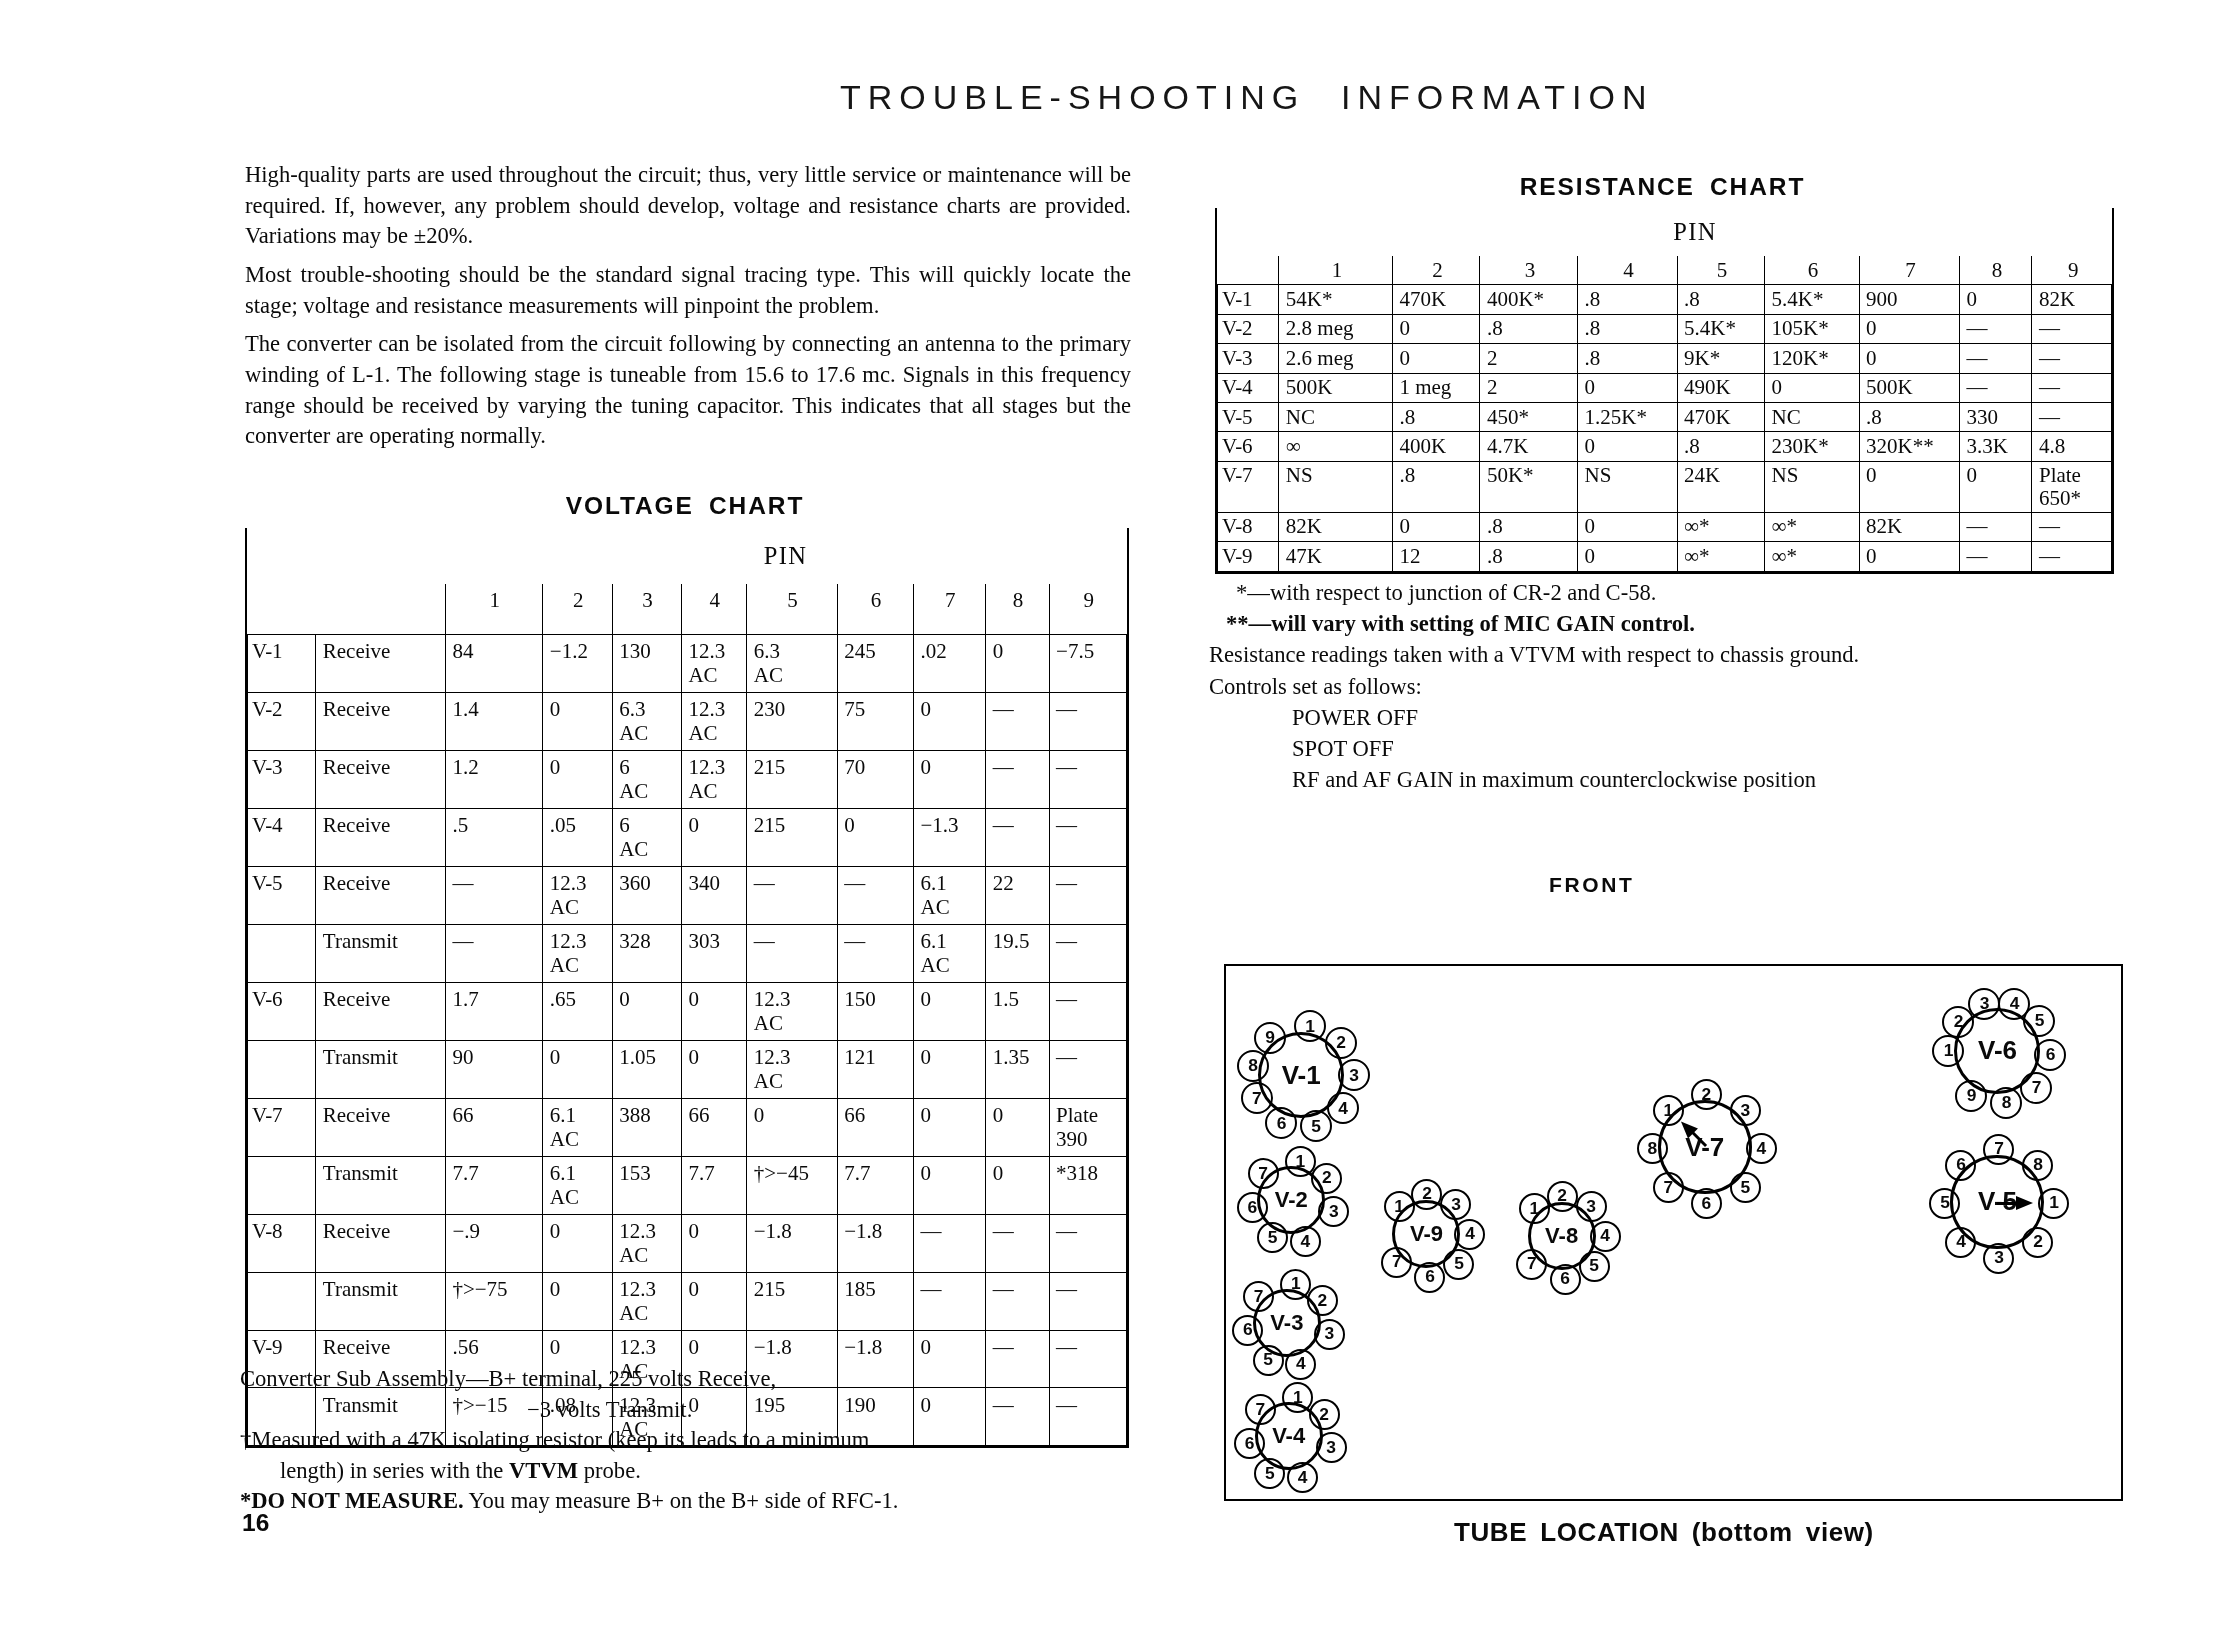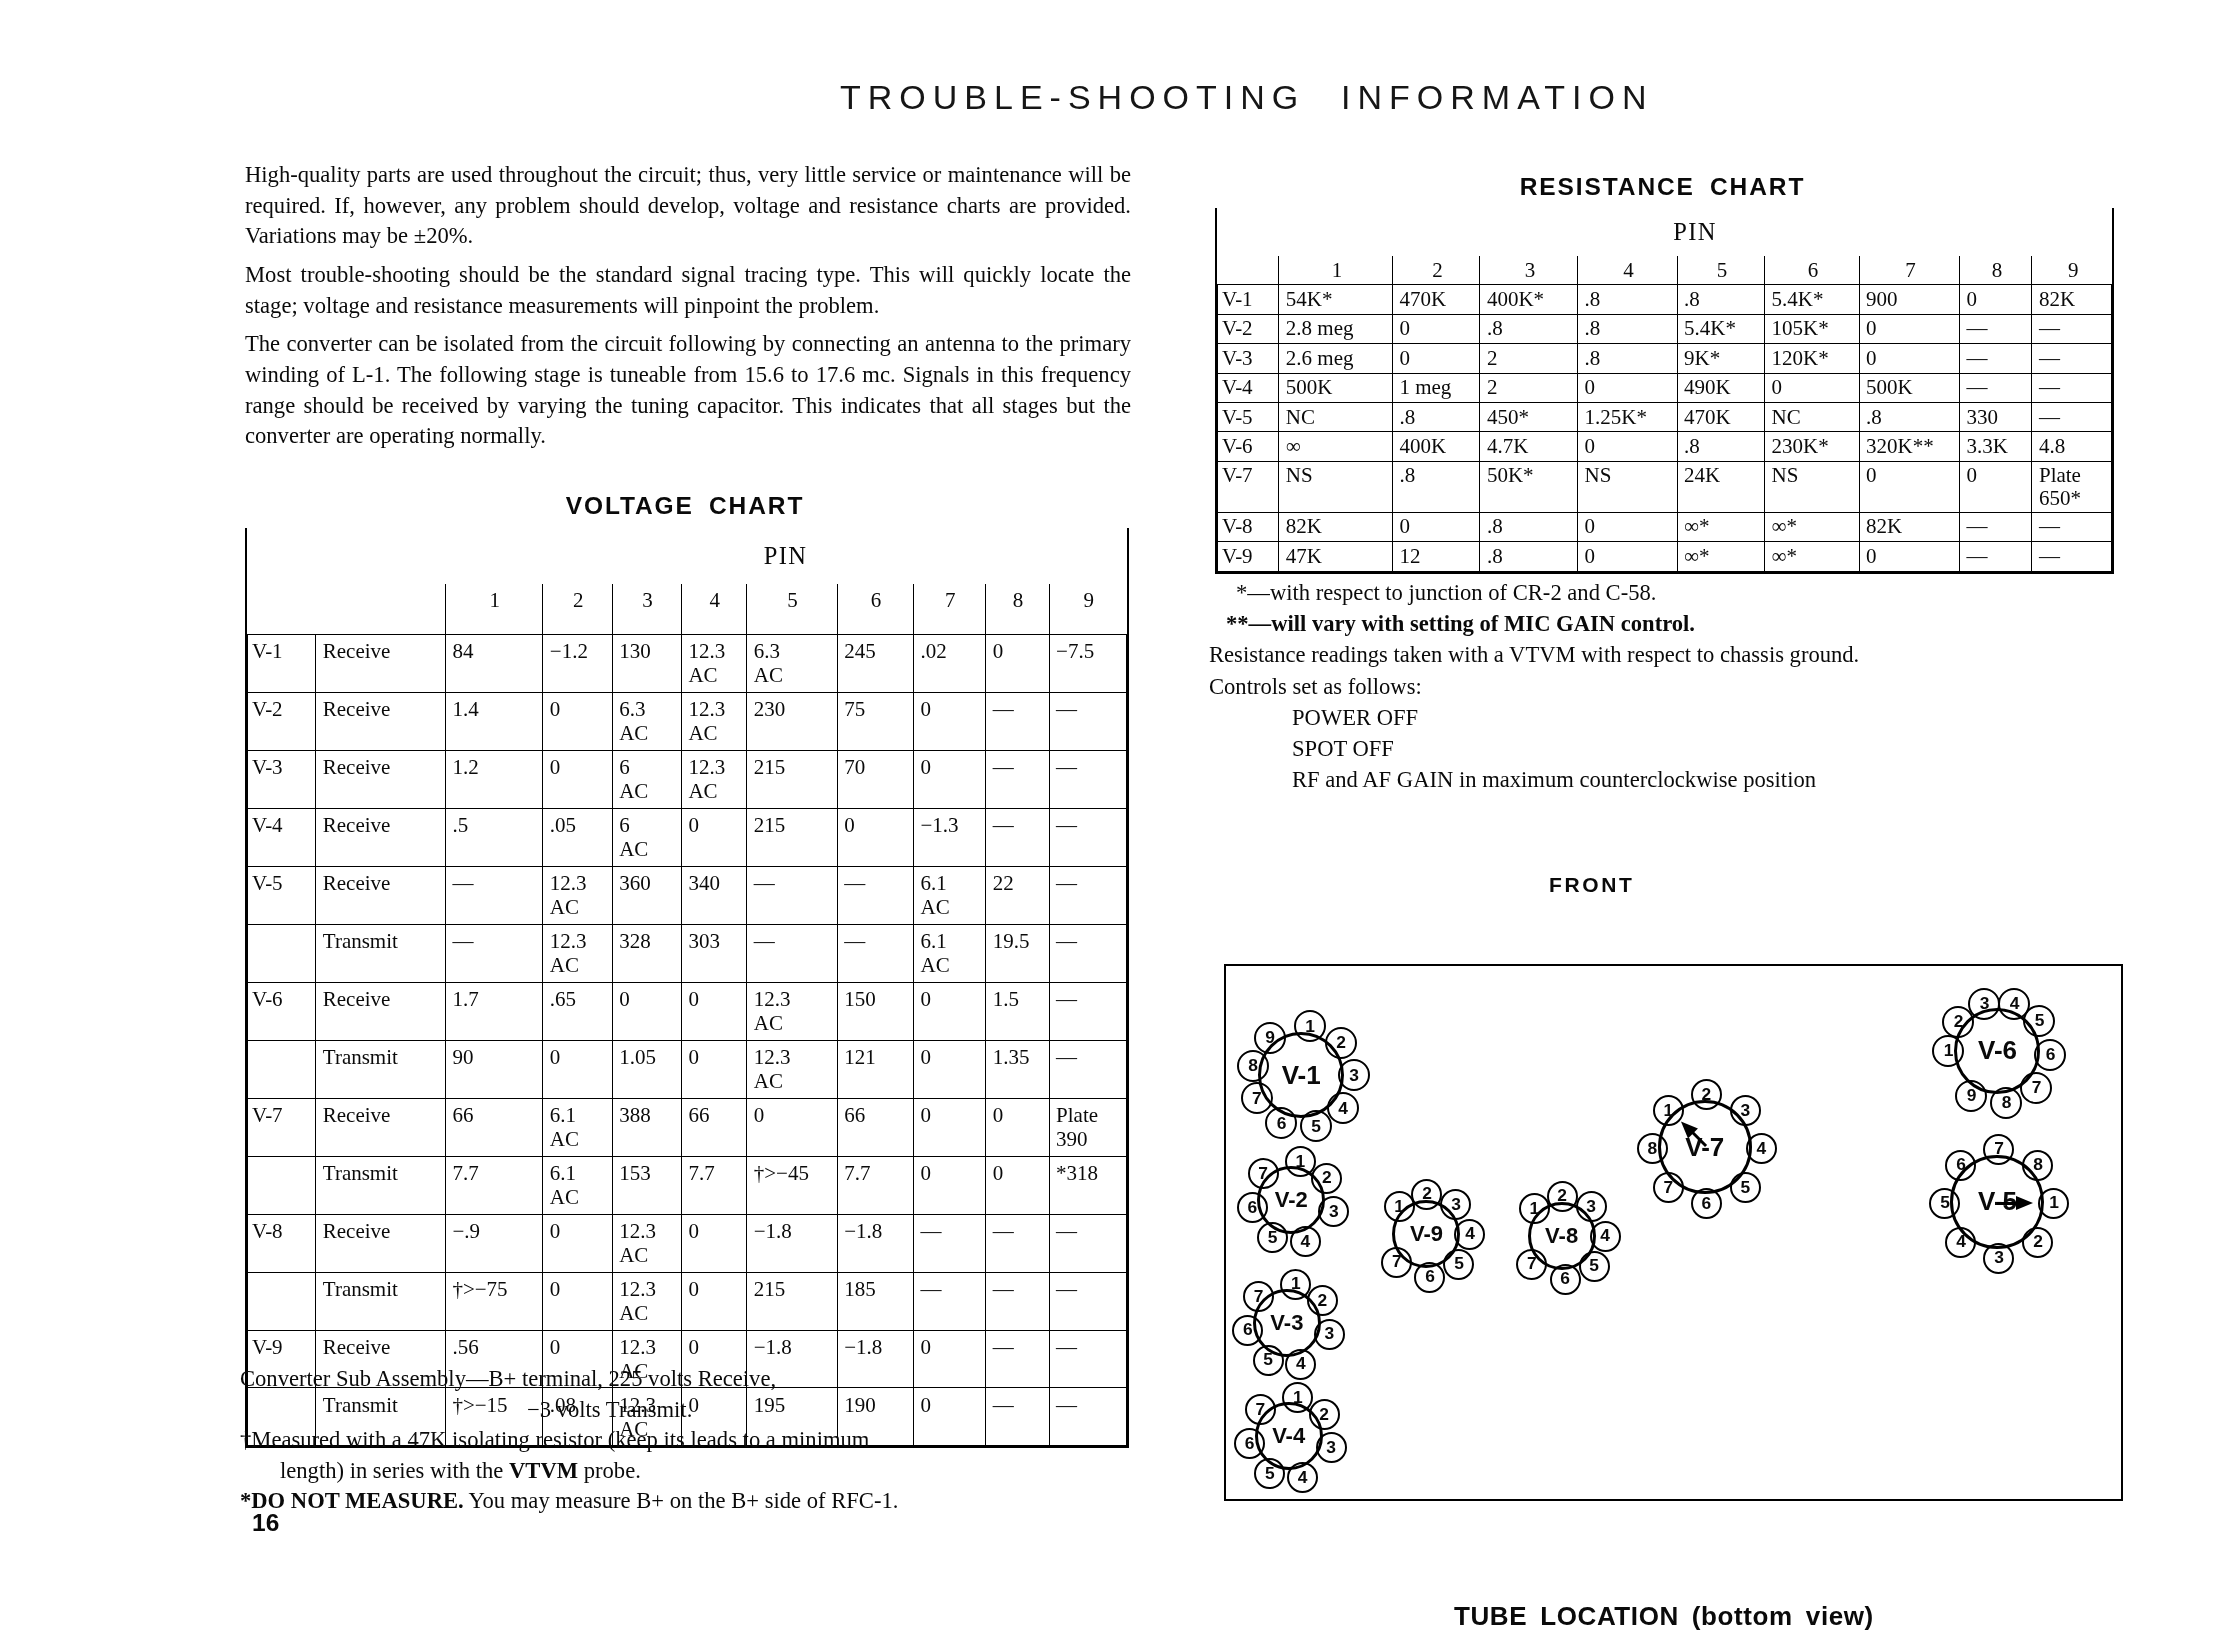--- a/index.html
+++ b/index.html
@@ -37,28 +37,28 @@
   td.tube-cell{padding-left:3.9px;}
 
   
   .vnotes{left:240px;top:1364px;width:924px;font-size:22.6px;line-height:1.35;}
   .vnotes .centerline{padding-left:287px;}
   .vnotes .hang{padding-left:40px;}
   .rnotes{left:1209px;top:577px;width:924px;font-size:22.6px;line-height:1.38;}
   .rnotes .ind1{padding-left:27px;}
   .rnotes .ind2{padding-left:17px;font-weight:bold;}
   .rnotes .setting{padding-left:83px;}
-  .pagenum{left:252px;top:1509px;font-family:"Liberation Sans", sans-serif;
+  .pagenum{left:242px;top:1509px;font-family:"Liberation Sans", sans-serif;
     font-weight:bold;font-size:24.5px;}
 
   
   .front-label{left:1549px;top:873px;font-family:"Liberation Sans", sans-serif;
     font-weight:bold;font-size:21px;letter-spacing:2.6px;}
   .tube-box{left:1224px;top:964px;width:895px;height:533px;border:2.6px solid #000;}
-  .caption{left:1454px;top:1601px;font-family:"Liberation Sans", sans-serif;
+  .caption{left:1454px;top:1517px;font-family:"Liberation Sans", sans-serif;
     font-weight:bold;font-size:26px;letter-spacing:0.6px;word-spacing:5.2px;}
 
   .tube{position:absolute;transform:translate(-50%,-50%);border:3.2px solid #000;
     border-radius:50%;background:#fff;display:flex;align-items:center;justify-content:center;}
   .tube-label{font-family:"Liberation Sans", sans-serif;font-weight:bold;z-index:3;}
   .pin{position:absolute;border:2.6px solid #000;border-radius:50%;background:transparent;
     display:flex;align-items:center;justify-content:center;z-index:2;
     font-family:"Liberation Sans", sans-serif;font-weight:bold;font-size:17.4px;line-height:1;}
   .tube-arrow{position:absolute;left:50%;top:50%;width:19.4px;height:0;
     border-top:3.2px solid #000;transform-origin:0 0;z-index:4;}

